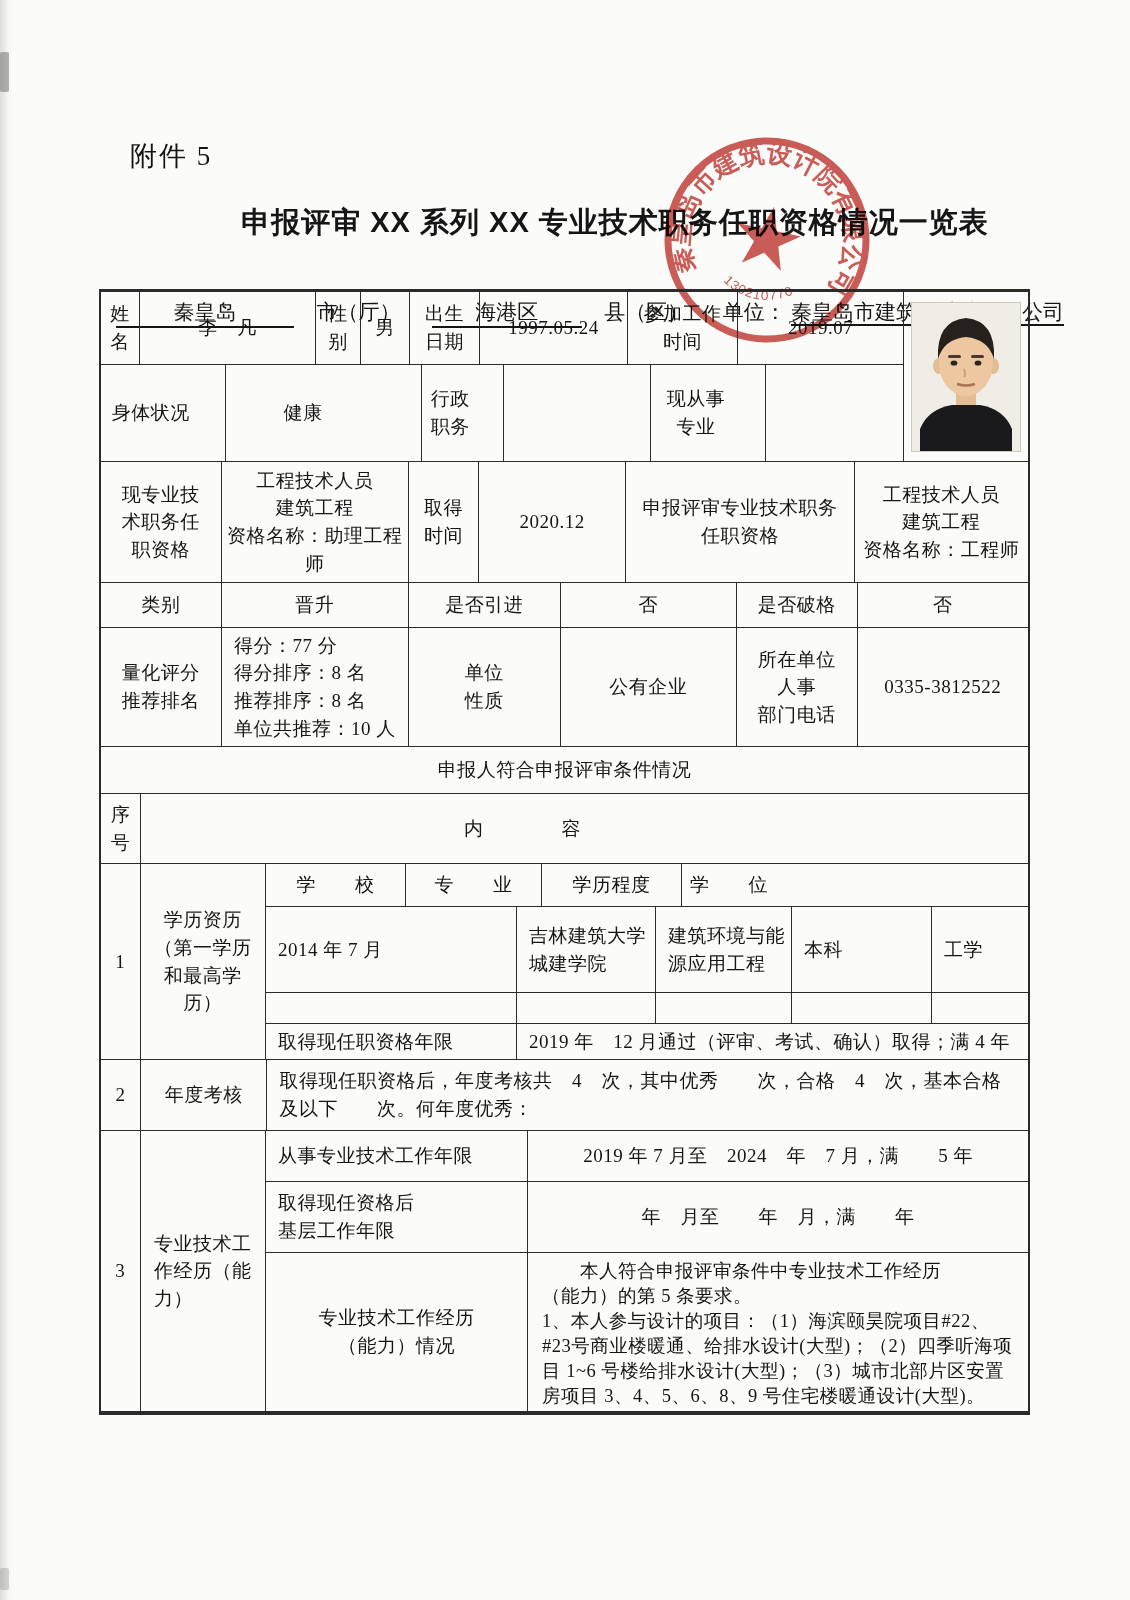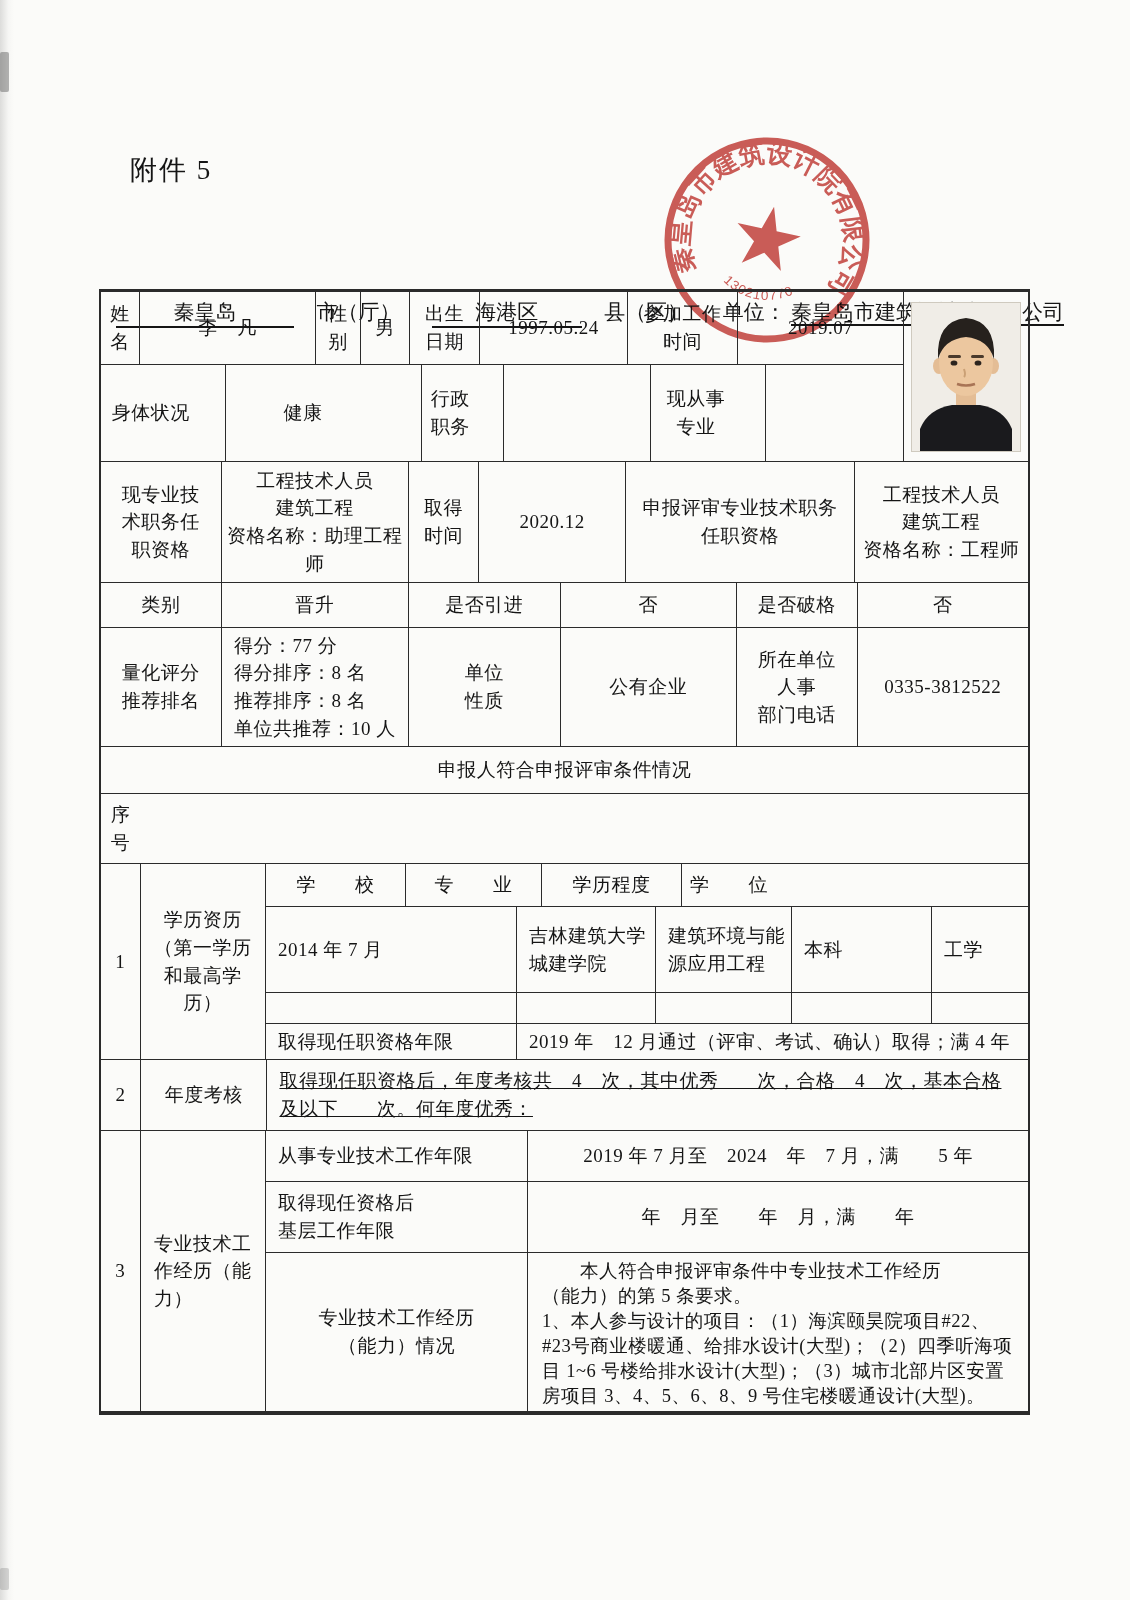--- a/index.html
+++ b/index.html
@@ -3,21 +3,21 @@
 <meta charset="utf-8">
 <style>
   :root{ --line:#2b2b2b; --ink:#151515; }
   html,body{margin:0;padding:0;}
   body{ background:#e8e8e8; font-family:"Liberation Serif","DejaVu Serif",serif; color:var(--ink); }
   .page{ position:relative; width:1130px; height:1600px; margin:0 auto; background:#fbfbf9; overflow:hidden; }
   .edge-artifact{ position:absolute; left:0; top:0; width:14px; height:100%;
     background:linear-gradient(to right, rgba(110,110,110,.22), rgba(150,150,150,.05) 60%, transparent); }
   .edge-blob{ position:absolute; left:0; width:9px; background:rgba(90,90,90,.45); border-radius:2px; }
 
-  .attachment{ position:absolute; left:130px; top:152px; font-size:27px; letter-spacing:2px; }
+  .attachment{ position:absolute; left:130px; top:138px; font-size:27px; letter-spacing:2px; }
   .title{ position:absolute; left:215px; top:203px; width:800px; text-align:center;
     font-family:"Liberation Sans","DejaVu Sans",sans-serif; font-weight:700; font-size:29px; letter-spacing:1px; }
   .region{ position:absolute; left:116px; top:251px; width:950px; font-size:21px; white-space:nowrap; }
   .blank{ display:inline-block; border-bottom:2px solid var(--ink); text-align:center; }
   .blank.city{ width:178px; }
   .blank.county{ width:150px; margin-left:26px;margin-top:47px; }
   .u-company{ border-bottom:2px solid var(--ink); }
   .rg-gap{ display:inline-block; width:12px; }
 
   
@@ -49,20 +49,21 @@
 <body>
 
 <div class="page">
 
   <div class="edge-artifact"></div>
   <div class="edge-blob" style="top:52px;height:40px;"></div>
   <div class="edge-blob" style="top:1568px;height:22px;opacity:.5;"></div>
 
   <div class="attachment">附件 5</div>
 
+  <div class="title">申报评审 XX 系列 XX 专业技术职务任职资格情况一览表</div>
 
   <div class="region">
     <span class="blank city">秦皇岛</span>
     <span class="rg-gap"></span>
     <span>市（厅）</span>
     <span class="blank county">海港区</span>
     <span class="rg-gap"></span>
     <span>县（区）</span>
     <span class="rg-gap"></span><span class="rg-gap"></span>
     <span>单位：</span>
@@ -176,20 +177,21 @@
       <div class="td" style="width:172px;">0335-3812522</div>
     </div>
 
     <div class="tr" style="height:46px;">
       <div class="td" style="width:929px;">申报人符合申报评审条件情况</div>
     </div>
 
     <div class="tr" style="height:69px;">
       <div class="td pre" style="width:39px;">序
 号</div>
+      <div class="td" style="width:764px;">内　　　　容</div>
     </div>
 
     <div class="tr">
       <div class="td" style="width:39px;">1</div>
       <div class="td pre" style="width:127px;">学历资历
 （第一学历
 和最高学
 历）</div>
       <div class="stack" style="width:764px;">
         <div class="irow" style="height:42px;">
@@ -215,21 +217,21 @@
         <div class="irow" style="height:35px;">
           <div class="td left" style="width:250px;">取得现任职资格年限</div>
           <div class="td left" style="width:512px;">2019 年　12 月通过（评审、考试、确认）取得；满 4 年</div>
         </div>
       </div>
     </div>
 
     <div class="tr" style="height:70px;">
       <div class="td" style="width:39px;">2</div>
       <div class="td" style="width:127px;">年度考核</div>
-      <div class="td left" style="width:764px;padding-right:10px;text-decoration:underline;">取得现任职资格后，年度考核共　4　次，其中优秀　　次，合格　4　次，基本合格及以下　　次。何年度优秀：</div>
+      <div class="td left" style="width:764px;padding-right:10px;">取得现任职资格后，年度考核共　4　次，其中优秀　　次，合格　4　次，基本合格及以下　　次。何年度优秀：</div>
     </div>
 
     <div class="tr">
       <div class="td" style="width:39px;">3</div>
       <div class="td pre" style="width:127px;text-align:left;">专业技术工
 作经历（能
 力）</div>
       <div class="stack" style="width:764px;align-items:flex-end;">
         <div class="irow" style="height:50px;">
           <div class="td left" style="width:261px;">从事专业技术工作年限</div>

